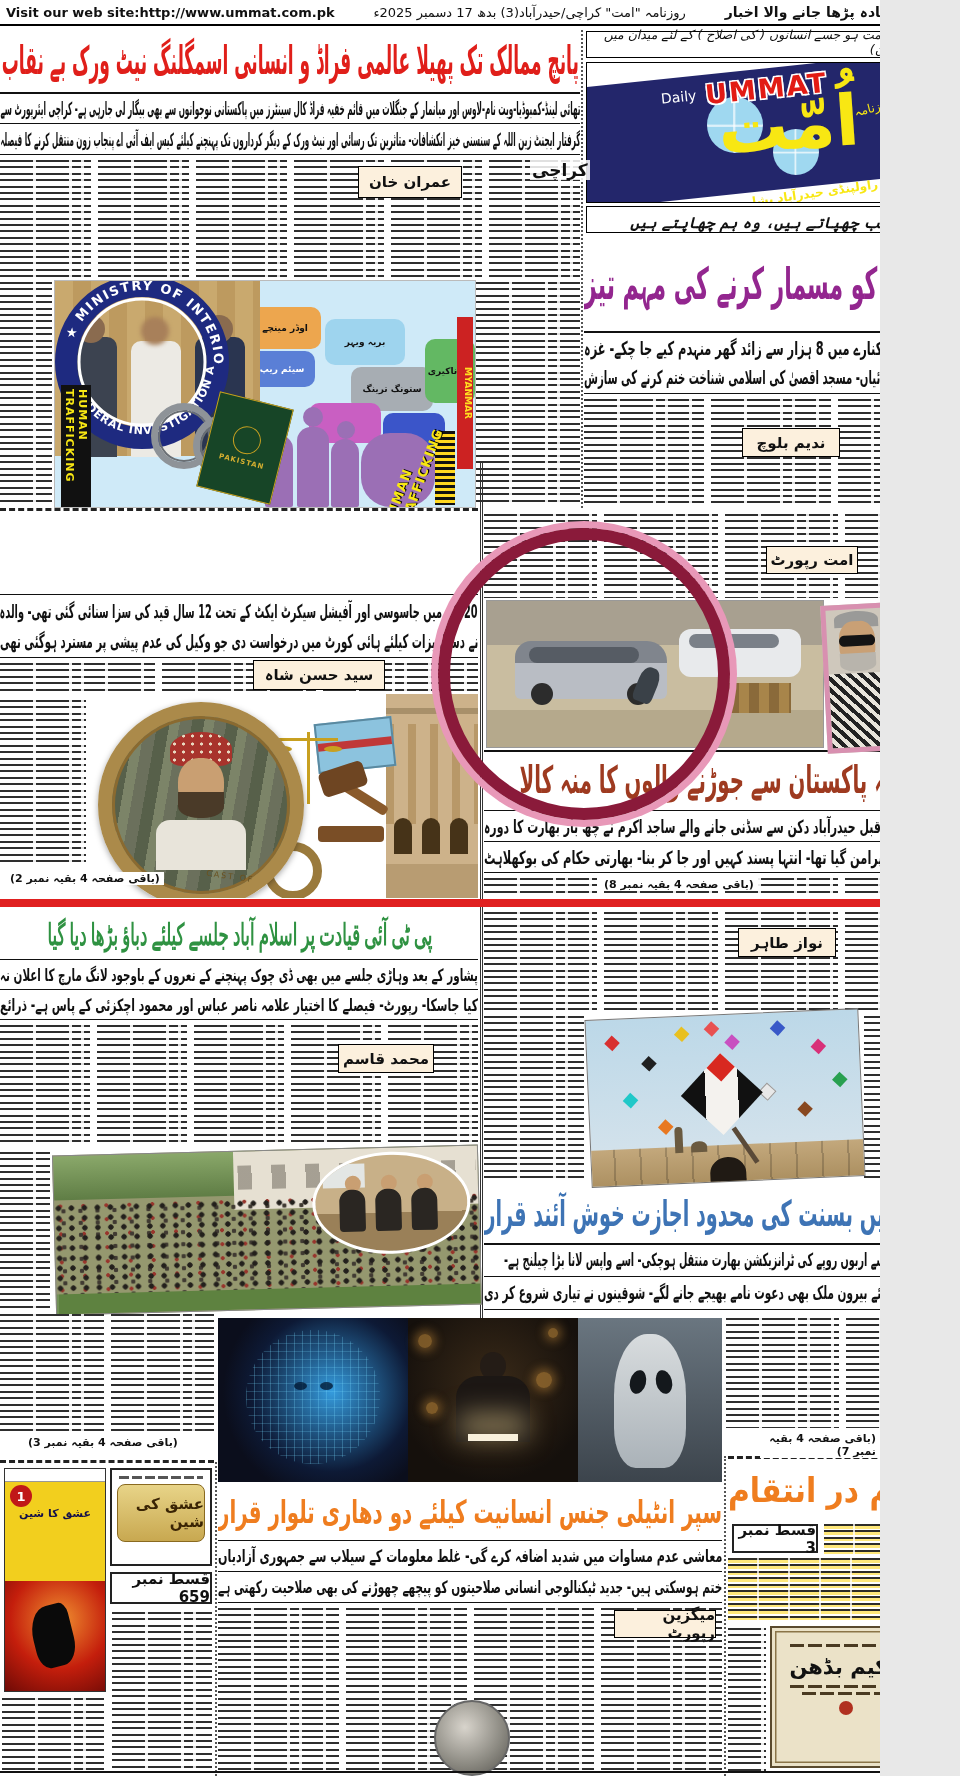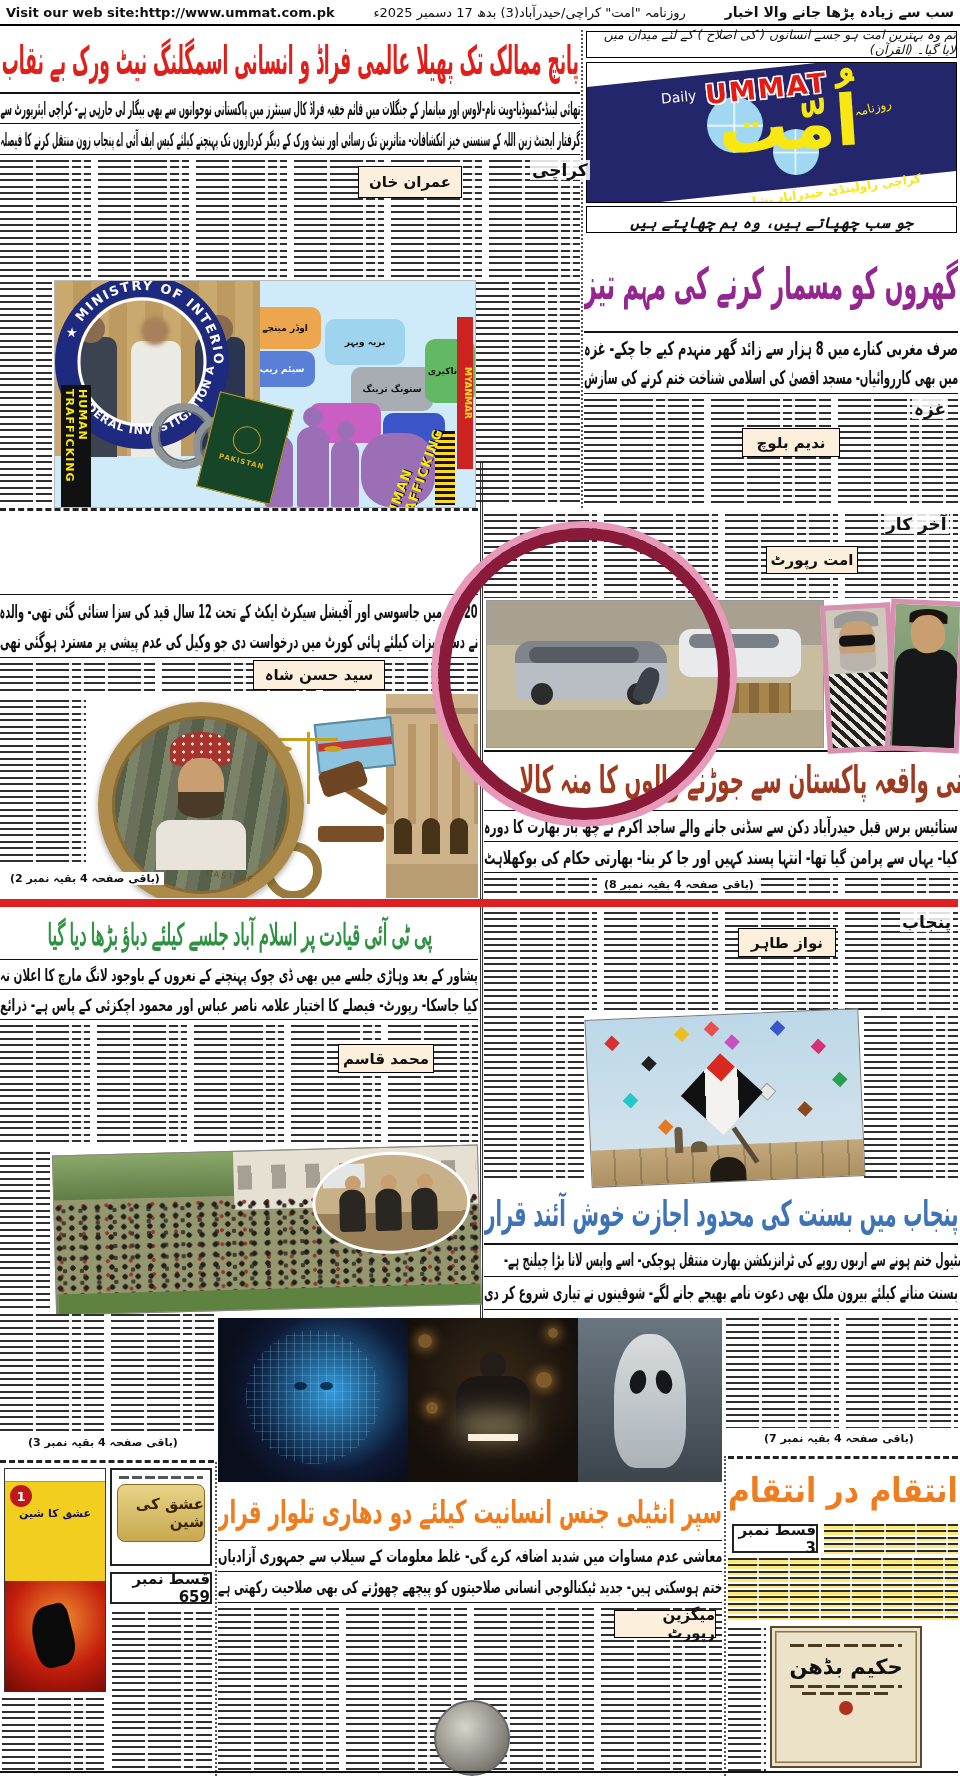--- a/index.html
+++ b/index.html
@@ -1,17 +1,17 @@
 <!DOCTYPE html>
 <html><head>
 <meta charset="utf-8">
 <style>
   html,body{margin:0;padding:0;background:#e8e8e8;}
-  #page{position:relative;width:960px;height:1776px;background:#fff;overflow:hidden;
-        font-family:"DejaVu Sans","Liberation Sans",sans-serif;color:#111;}
+  #page{position:relative;width:856px;height:1776px;background:#fff;overflow:hidden;
+        font-family:"DejaVu Sans","Liberation Sans",sans-serif;color:#111;padding-left:24px;}
   .abs{position:absolute;}
   
   #topbar{left:0;top:0;width:960px;height:26px;border-bottom:2.5px solid #000;
           display:flex;align-items:center;justify-content:space-between;padding:0 6px;box-sizing:border-box;}
   #topbar .web{font-size:13px;font-weight:bold;}
   #topbar .ed{font-size:13px;direction:rtl;}
   #topbar .slg{font-size:14px;font-weight:bold;direction:rtl;}
   
   .rl{border-top:1.5px solid #111;height:0;}
   .rl2{border-top:2px solid #111;height:0;}

